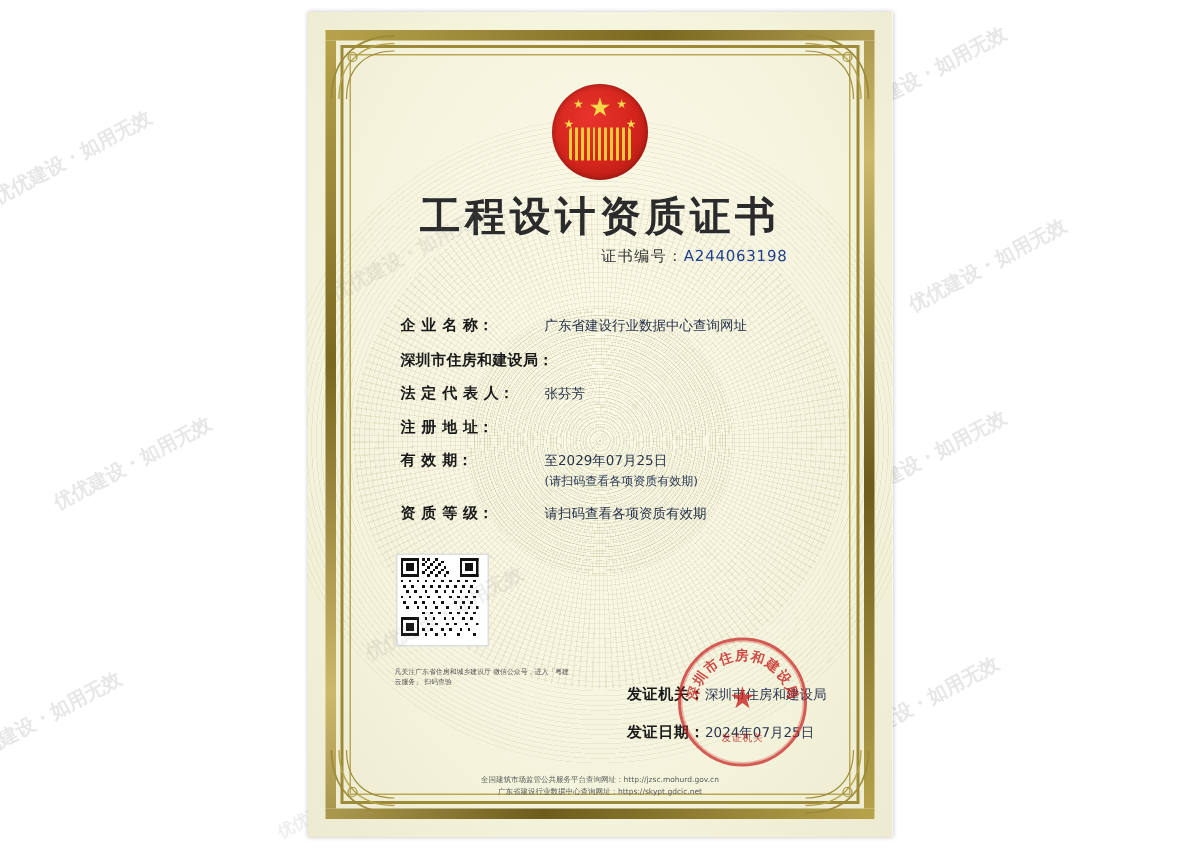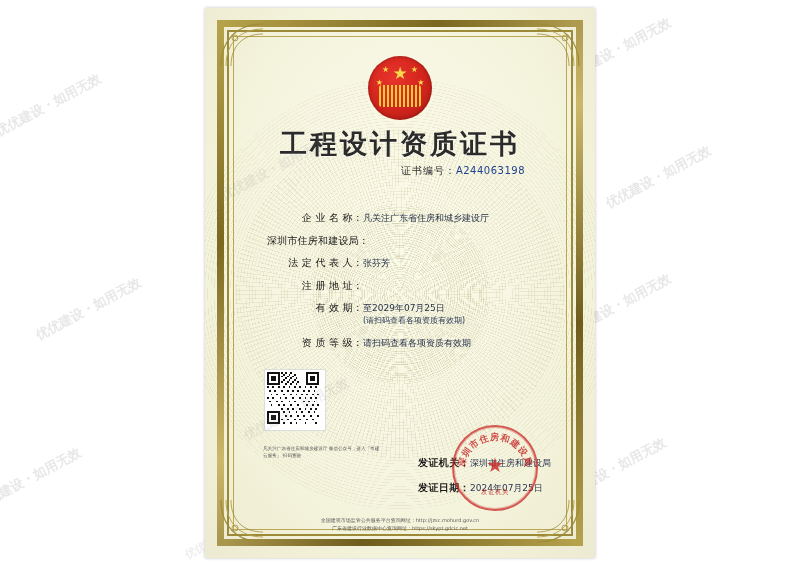--- a/index.html
+++ b/index.html
@@ -142,24 +142,23 @@
   .certno .val{color:#1f3f8f;}
 
   
   .fields{
     position:absolute;left:62px;top:203px;width:300px;
     font-size:9.5px;color:#222;
   }
   .row{display:flex;align-items:flex-start;margin-bottom:9px;line-height:1.35;}
   .row .k{
     width:96px;flex:0 0 96px;
-    font-weight:normal;font-size:10px;color:#1a1a1a;
+    font-weight:bold;font-size:10px;color:#1a1a1a;
     letter-spacing:.2px;
     white-space:nowrap;
-    text-align:right;
   }
   .row .v{flex:1;color:#26324a;font-size:9px;padding-top:1px;word-break:break-all;}
   .sub{font-size:8px;color:#2a3a55;margin-top:2px;}
 
   
   .qr{
     position:absolute;left:60px;top:362px;width:56px;height:56px;
     background:#fff;
     padding:2px;
     box-shadow:0 0 0 1px #ddd;
@@ -299,21 +298,21 @@
 
     <div class="title">工程设计资质证书</div>
 
     <div class="certno">
       <span class="label">证书编号：</span><span class="val">A244063198</span>
     </div>
 
     <div class="fields">
       <div class="row">
         <div class="k">企 业 名 称：</div>
-        <div class="v">凡关注广东省住房和城乡建设厅</div>
+        <div class="v">广东省建设行业数据中心查询网址</div>
       </div>
       <div class="row">
         <div class="k">深圳市住房和建设局：</div>
       </div>
       <div class="row">
         <div class="k">法 定 代 表 人：</div>
         <div class="v">张芬芳</div>
       </div>
       <div class="row">
         <div class="k">注 册 地 址：</div>

